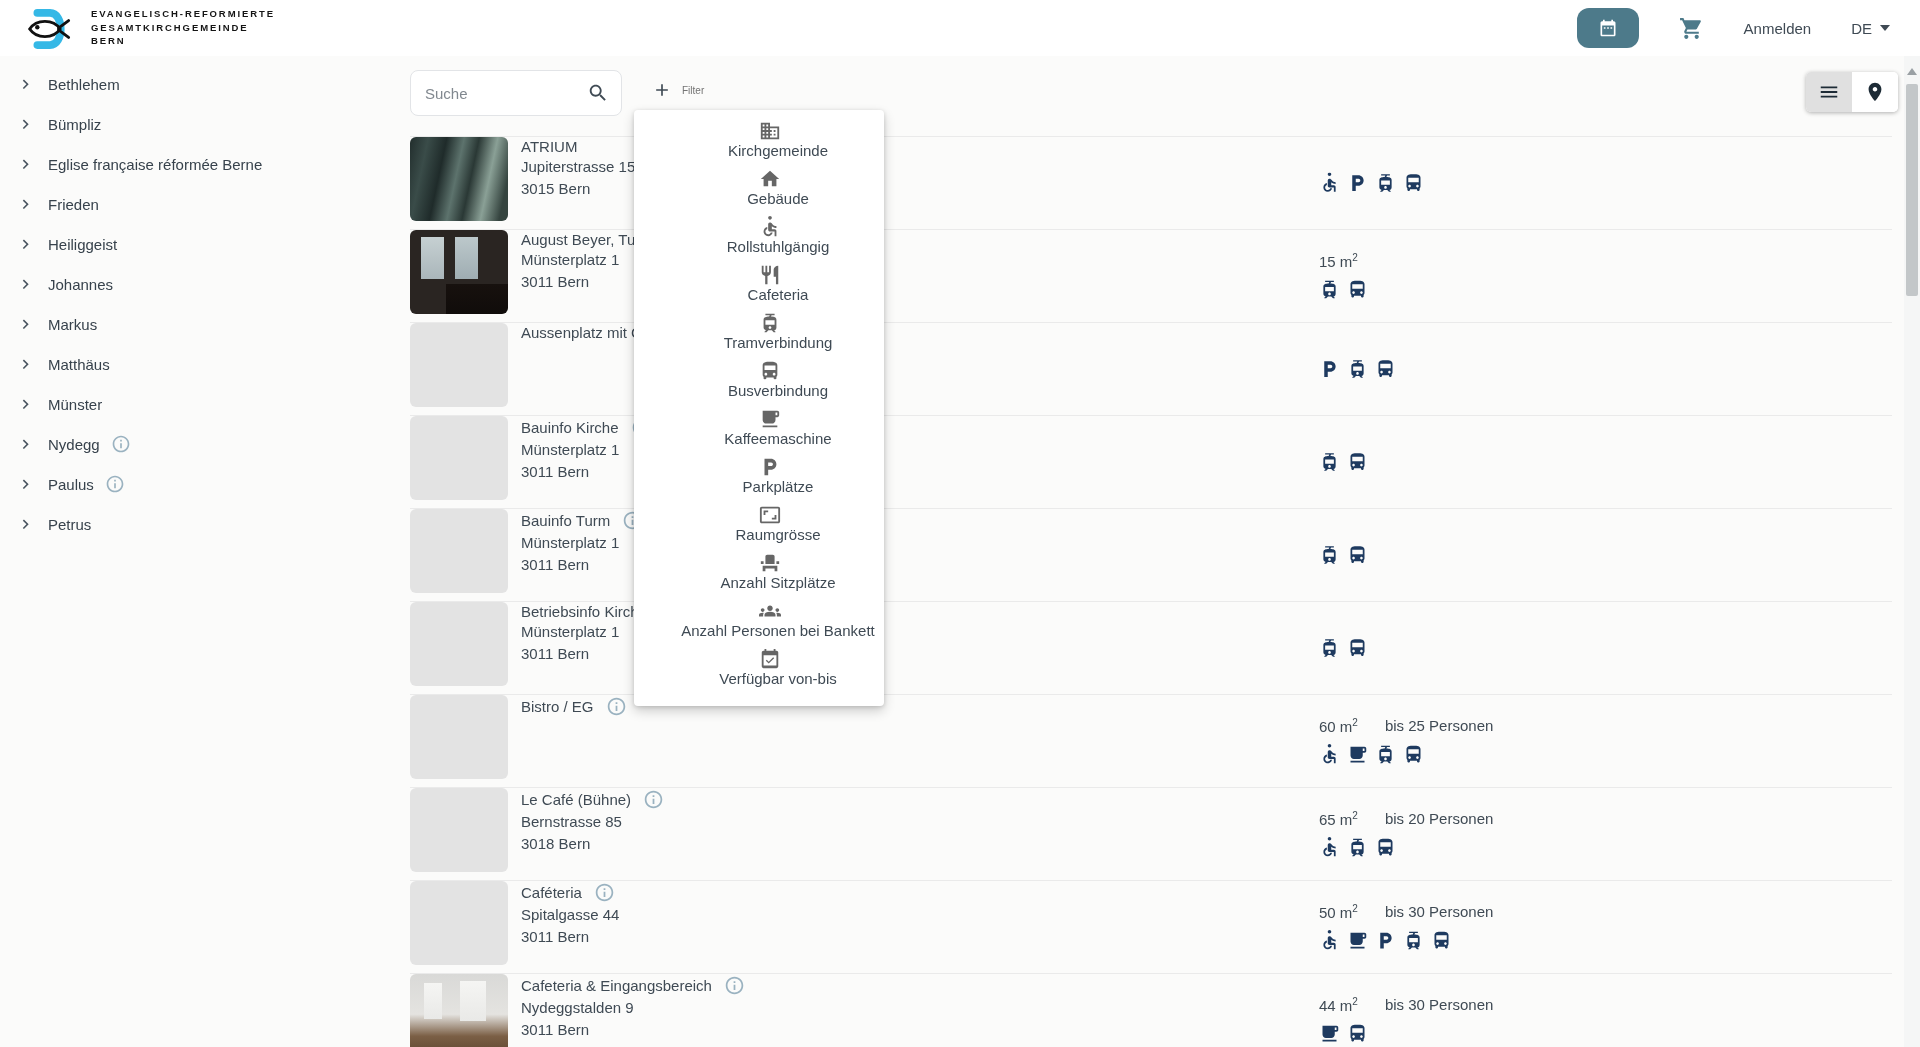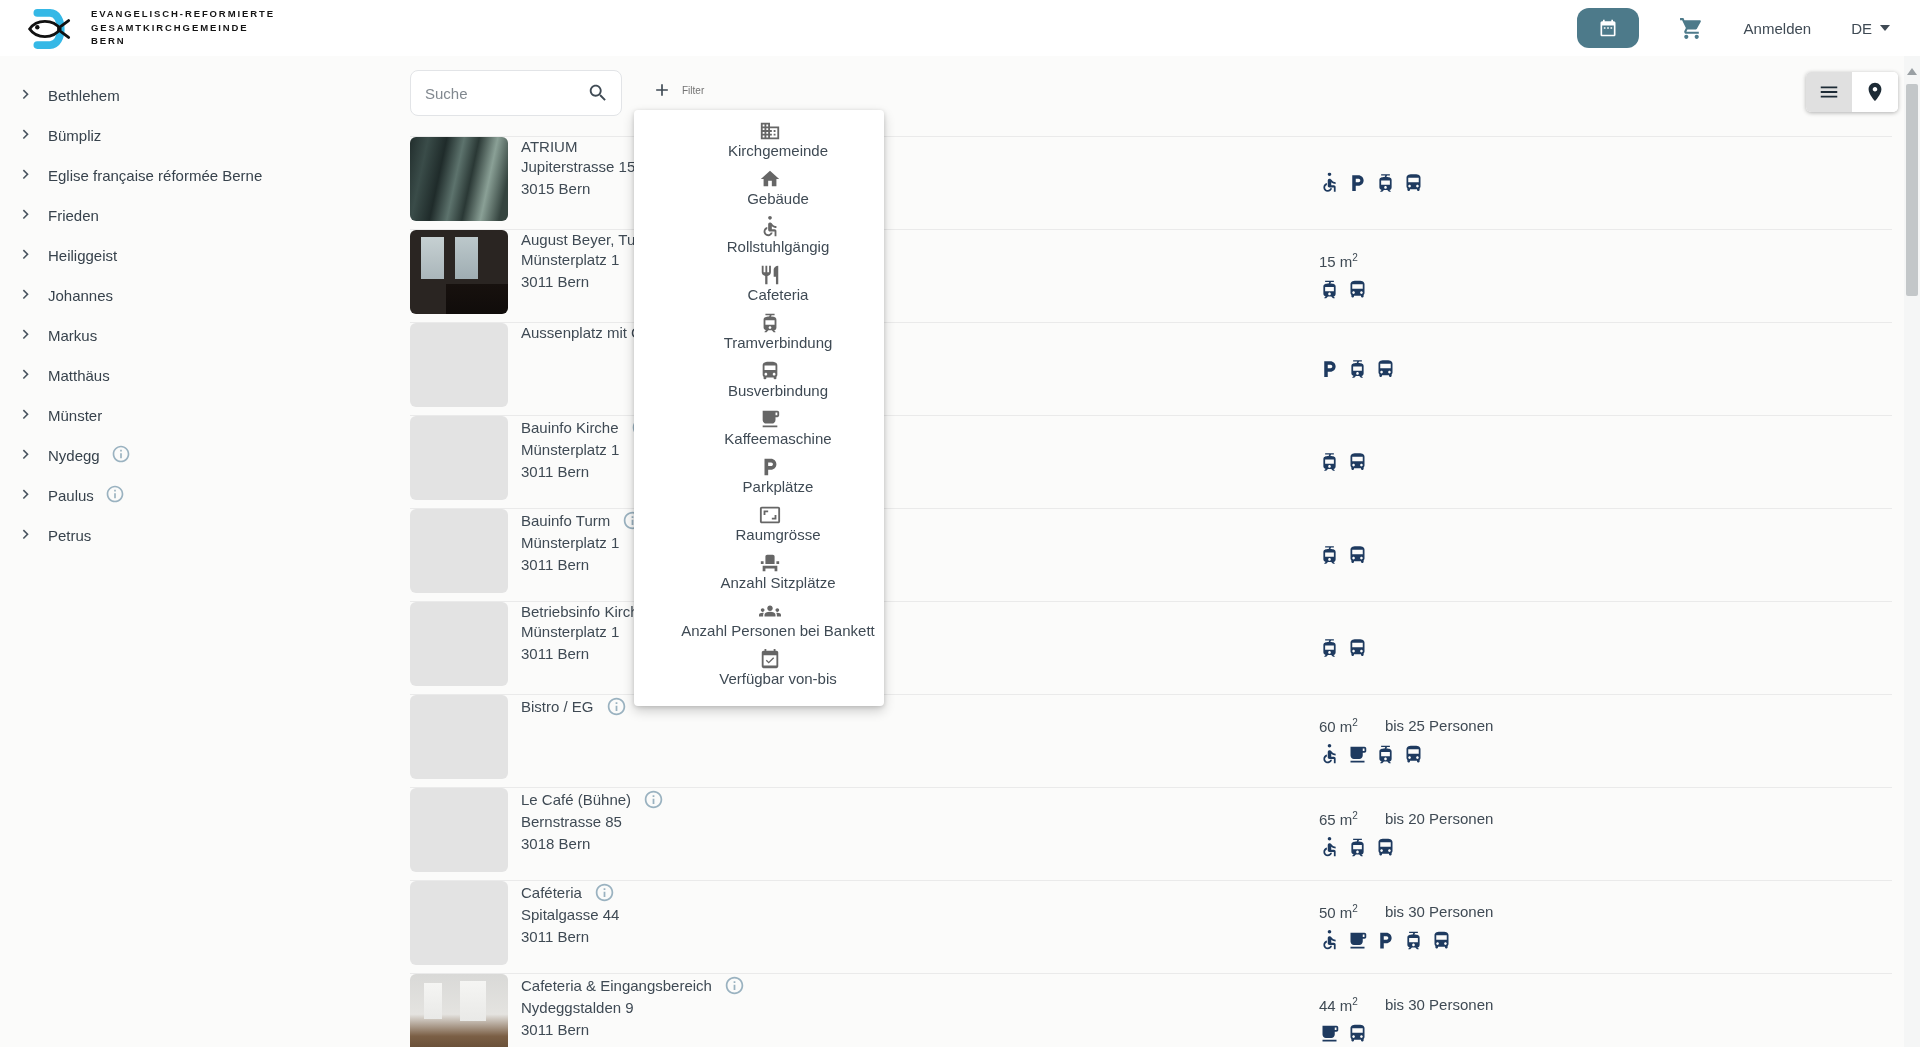--- a/index.html
+++ b/index.html
@@ -15,21 +15,21 @@
   .cal-btn { width:62px; height:40px; border-radius:12px; background:#4d7a8a; display:flex; align-items:center; justify-content:center; border:none; cursor:pointer; }
   .cal-btn svg { width:20px; height:20px; fill:#fff; }
   .cart-btn { background:none; border:none; cursor:pointer; }
   .cart-btn svg { width:25px; height:25px; fill:#4d7a8a; }
   .login-link { font-size:15px; color:#3f4a54; cursor:pointer; }
   .lang-switch { font-size:15px; color:#3f4a54; display:flex; align-items:center; gap:8px; cursor:pointer; }
   .caret-down { width:0; height:0; border-left:5px solid transparent; border-right:5px solid transparent; border-top:6px solid #3f4a54; }
 
   
   .sidebar { position:absolute; left:0; top:56px; width:410px; bottom:0; padding-top:8px; }
-  .side-item { height:40px; display:flex; align-items:flex-end; padding-left:16px; cursor:pointer; }
+  .side-item { height:40px; display:flex; align-items:center; padding-left:16px; cursor:pointer; }
   .side-item .chev { width:19px; height:19px; fill:#4a5560; flex:none; }
   .side-label { font-size:15px; color:#37424c; margin-left:13px; }
   .side-info { width:20px; height:20px; fill:#9ab2c0; margin-left:11px; }
 
   
   .content { position:absolute; left:410px; top:56px; right:16px; bottom:0; }
   .search-box { position:absolute; left:0; top:14px; width:212px; height:46px; background:#fff; border:1px solid #e2e4e7; border-radius:8px; display:flex; align-items:center; padding:0 12px 0 14px; }
   .search-input { flex:1; border:none; outline:none; background:transparent; font-size:15px; color:#3f4a54; font-family:inherit; min-width:0; }
   .search-input::placeholder { color:#81888f; }
   .search-box svg { width:22px; height:22px; fill:#3f4a54; flex:none; }

